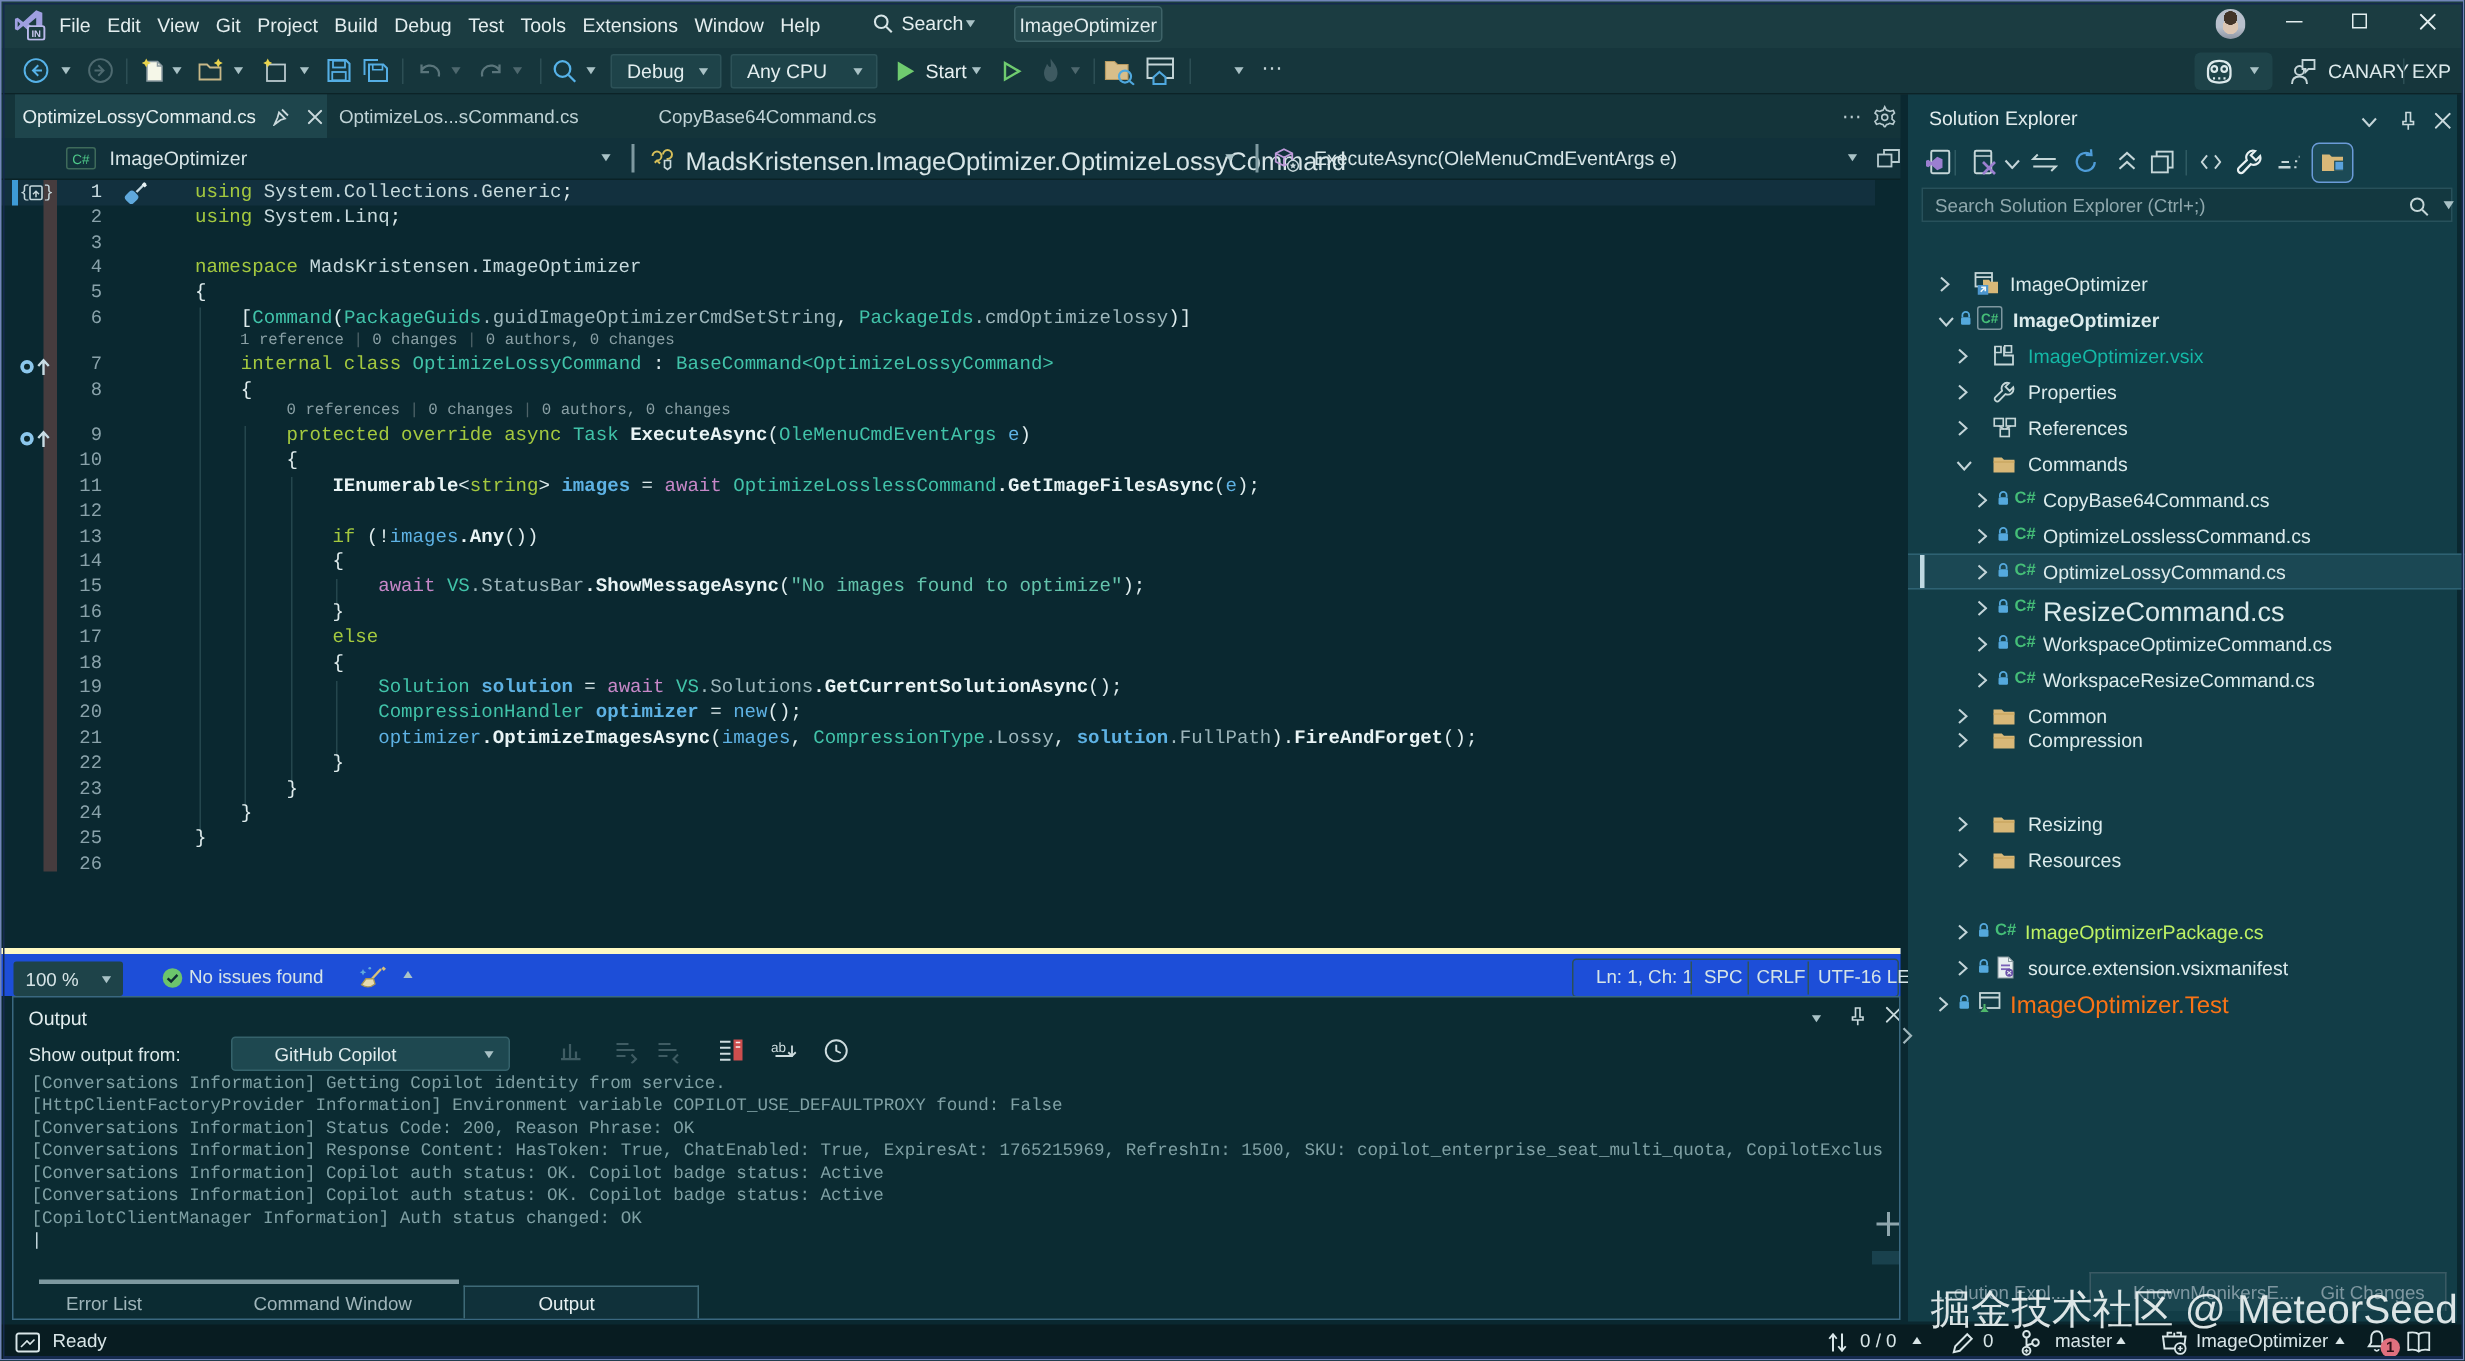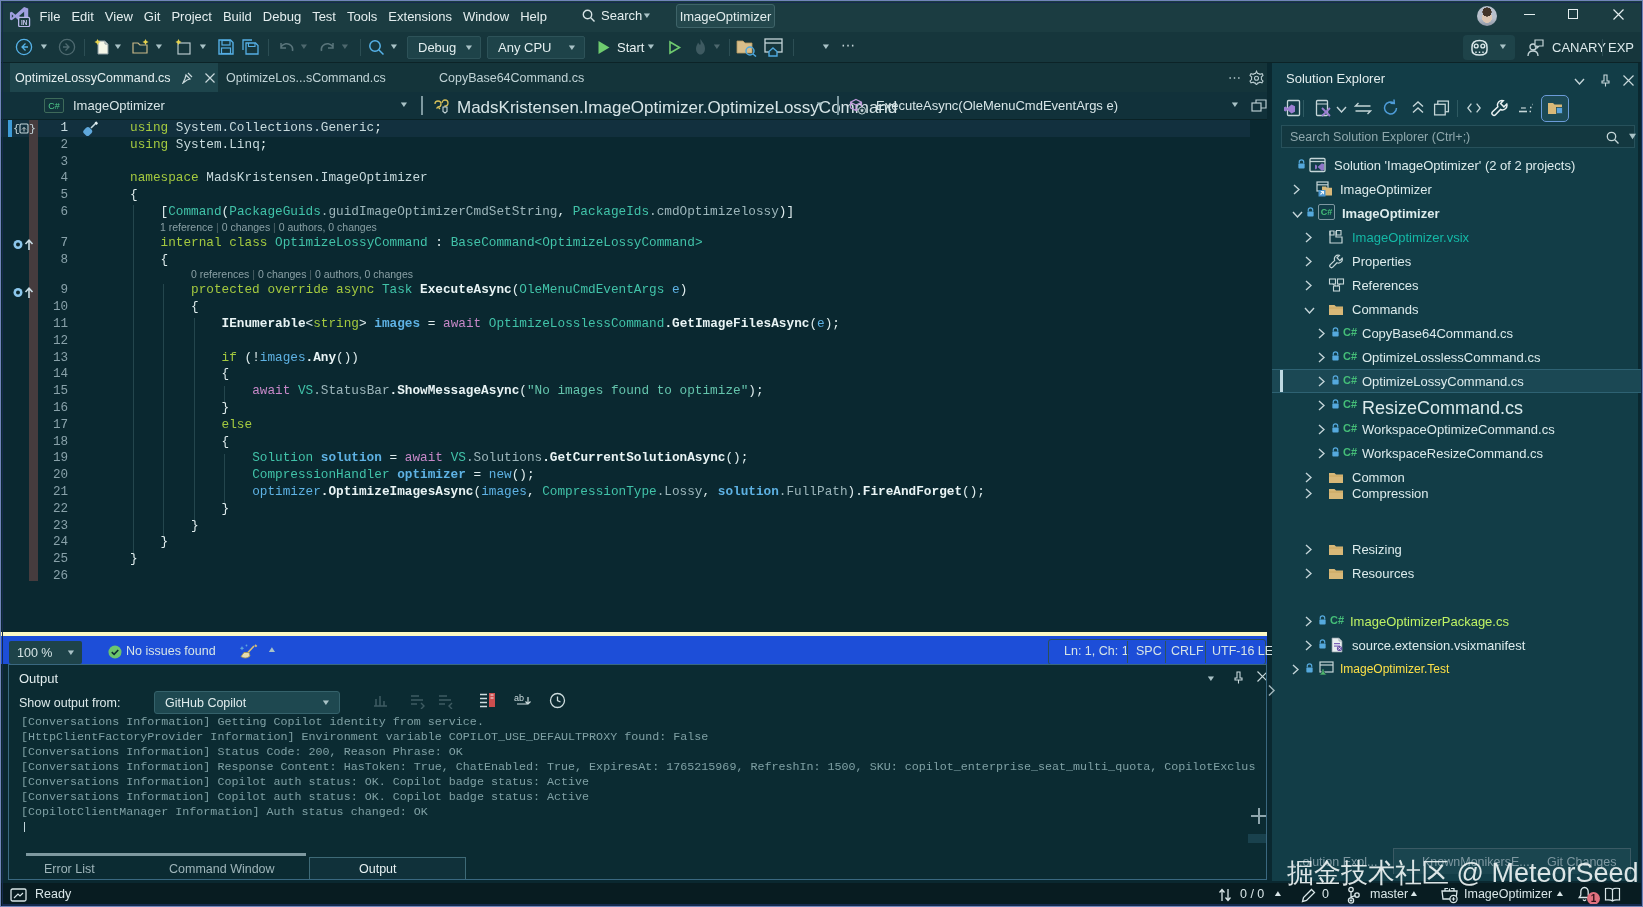--- a/index.html
+++ b/index.html
@@ -22,21 +22,21 @@
   #tab1 { left:10px; width:208px; background:#1E454C; color:#E6F0F1; padding-left:5px; }
   
   #breadcrumb { left:0; top:92px; width:1267px; height:28px; background:#11313A; border-bottom:1px solid #0A2226; }
   .bcseg { position:absolute; top:0; height:27px; display:flex; align-items:center; font-size:13px; color:#D7E5E7; }
   
   #editor { left:0; top:120px; width:1250px; height:512px; background:#0A2830; overflow:hidden; }
   #changesbar { position:absolute; left:29px; top:0px; width:9px; height:461px; background:#463C3E; }
   #lnums { position:absolute; left:0; top:0; width:68px; text-align:right; font-family:"Liberation Mono", monospace; font-size:12.6px; color:#89A2AA; }
   #code { position:absolute; left:130px; top:0; font-family:"Liberation Mono", monospace; font-size:12.72px; color:#C7DADD; white-space:pre; }
   .cl { height:16.8px; line-height:16.8px; }
-  .cx { height:14px; line-height:13px; font-family:Liberation Sans, sans-serif; font-size:10.5px; color:#8AA0A5; }
+  .cx { height:14px; line-height:13px; font-family:Liberation Mono, monospace; font-size:10.5px; color:#8AA0A5; }
   .cld { color:#4E6368; }
   .k { color:#A4C93F; }
   .t { color:#41C3A9; }
   .m { color:#E9F4F5; font-weight:bold; }
   .v { color:#5EB2E4; }
   .vb { color:#5EB2E4; font-weight:bold; }
   .aw { color:#C788C8; }
   .s { color:#64C4AC; }
   .g { color:#9DB6BB; }
   .w { color:#DFECED; }
@@ -348,21 +348,21 @@
     <div class="abs" style="left:10px;top:6px;font-size:13px;color:#E2EDEE">Output</div>
     <div class="abs chev" style="left:1198px;top:9px">▼</div>
     <svg class="abs" style="left:1223px;top:6px" width="13" height="13" viewBox="0 0 13 13">
       <path d="M5 1 L8 1 L8 7 L10 7 L10 9 L3 9 L3 7 L5 7 Z M6.5 9 L6.5 12.5" stroke="#C9D9DC" stroke-width="1.1" fill="none"></path>
     </svg>
     <svg class="abs" style="left:1248px;top:6px" width="11" height="11" viewBox="0 0 11 11">
       <path d="M0.5 0.5 L10.5 10.5 M10.5 0.5 L0.5 10.5" stroke="#C9D9DC" stroke-width="1.2"></path>
     </svg>
     <div class="abs" style="left:10px;top:31px;font-size:12.5px;color:#DCE9EA">Show output from:</div>
     <div class="abs" style="left:145px;top:26px;width:186px;height:23px;background:#1E4850;border:1px solid #35626B;border-radius:3px;display:flex;align-items:center;font-size:12.5px;color:#E0ECED">
-      <span style="padding-left:10px">GitHub Copilot</span>
+      <span style="padding-left:28px">GitHub Copilot</span>
       <span class="chev" style="position:absolute;right:9px">▼</span>
     </div>
 
     <svg class="abs" style="left:363px;top:28px" width="17" height="16" viewBox="0 0 17 16">
       <path d="M2 13 L15 13 M4 13 L4 6 M8 13 L8 3 M12 13 L12 8" stroke="#3F5C63" stroke-width="1.5"></path>
     </svg>
     <svg class="abs" style="left:400px;top:28px" width="17" height="16" viewBox="0 0 17 16">
       <path d="M2 3 L10 3 M2 7 L14 7 M2 11 L8 11 M12 10 L15 13 L12 16" stroke="#3F5C63" stroke-width="1.4" fill="none"></path>
     </svg>
     <svg class="abs" style="left:428px;top:28px" width="17" height="16" viewBox="0 0 17 16">
@@ -486,31 +486,20 @@
 
     <div class="abs" style="left:9px;top:62px;width:354px;height:23px;background:#133840;border:1px solid #27515B">
       <div class="abs" style="left:8px;top:4px;font-size:12.5px;color:#8FA8AD">Search Solution Explorer (Ctrl+;)</div>
       <svg class="abs" style="left:324px;top:5px" width="14" height="14" viewBox="0 0 14 14">
         <circle cx="5.5" cy="5.5" r="4.2" fill="none" stroke="#C5D6D8" stroke-width="1.3"></circle>
         <line x1="8.8" y1="8.8" x2="12.5" y2="12.5" stroke="#C5D6D8" stroke-width="1.3"></line>
       </svg>
       <div class="abs chev" style="left:346px;top:5px;font-size:9px">▼</div>
     </div>
     <div id="tree" class="abs" style="left:0;top:0;width:371px;height:818px">
-      <div class="trow abs" style="left:0;top:90px;width:371px">
-        <svg class="abs" style="left:25px;top:6px" width="9" height="10" viewBox="0 0 10 11">
-          <use href="#i-lock"></use>
-        </svg>
-        <svg class="abs" style="left:37px;top:4px" width="18" height="16" viewBox="0 0 18 16">
-          <rect x="1" y="1.5" width="15" height="13" rx="1" fill="none" stroke="#C5D6D8" stroke-width="1.3"></rect>
-          <line x1="1" y1="4.5" x2="16" y2="4.5" stroke="#C5D6D8" stroke-width="1.3"></line>
-          <path d="M12.8 6.2 L15 7.1 L15 12.9 L12.8 13.8 L8.6 10 Z M6.8 7.6 L6 8.2 L6 11.8 L6.8 12.4 L8 11.3 L8 8.7 Z" fill="#8E76C8"></path>
-        </svg>
-        <div class="abs" style="left:62px;top:4.5px;font-size:13px;color:#DCEBEC">Solution 'ImageOptimizer' (2 of 2 projects)</div>
-      </div>
       <div class="trow abs" style="left:0;top:114px;width:371px">
         <svg class="abs" style="left:21px;top:7px" width="7" height="11" viewBox="0 0 7 11">
           <use href="#i-chr"></use>
         </svg>
         <svg class="abs" style="left:44px;top:4px" width="17" height="16" viewBox="0 0 17 16">
           <rect x="1" y="1" width="11" height="9" fill="none" stroke="#C5D6D8" stroke-width="1.2"></rect>
           <line x1="1" y1="3.8" x2="12" y2="3.8" stroke="#C5D6D8" stroke-width="1.2"></line>
           <path d="M6 5.5 L10 5.5 L11 6.8 L16 6.8 L16 14.5 L6 14.5 Z" fill="#D8B878"></path>
           <rect x="2.5" y="9" width="7" height="6.5" fill="#4C96CE"></rect>
           <path d="M4.5 13.5 L7.5 10.5 M7.5 13.2 L7.5 10.5 L4.8 10.5" fill="none" stroke="#F0F6F8" stroke-width="1.1"></path>
@@ -693,21 +682,21 @@
           <use href="#i-chr"></use>
         </svg>
         <svg class="abs" style="left:33px;top:6px" width="9" height="10" viewBox="0 0 10 11">
           <use href="#i-lock"></use>
         </svg>
         <svg class="abs" style="left:45px;top:4px" width="17" height="16" viewBox="0 0 17 16">
           <rect x="3" y="1" width="13" height="10" fill="none" stroke="#C5D6D8" stroke-width="1.2"></rect>
           <line x1="3" y1="4" x2="16" y2="4" stroke="#C5D6D8" stroke-width="1.2"></line>
           <path d="M5 8 L7 8 L7 11 L9.5 14 L2.5 14 L5 11 Z" fill="#4EB86A" stroke="#17404A" stroke-width="0.7"></path>
         </svg>
-        <div class="abs" style="left:68px;top:4.5px;font-size:12px;color:#fde047">ImageOptimizer.Test</div>
+        <div class="abs" style="left:68px;top:4.5px;font-size:16px;color:#f97316">ImageOptimizer.Test</div>
       </div>
     </div>
 
     <div class="abs" style="left:121px;top:785px;width:238px;height:26px;border:1px solid #3A5A64;border-bottom:none;background:#1A454F"></div>
     <div class="abs" style="left:20px;top:792px;font-size:12.5px;color:#7E97A0">...olution Expl...</div>
     <div class="abs" style="left:150px;top:792px;font-size:12.5px;color:#7E97A0">KnownMonikersE...</div>
     <div class="abs" style="left:275px;top:792px;font-size:12.5px;color:#7E97A0">Git Changes</div>
   </div>
   <div class="abs" id="statusbar">
     <svg class="abs" style="left:10px;top:5px" width="17" height="14" viewBox="0 0 17 14">

